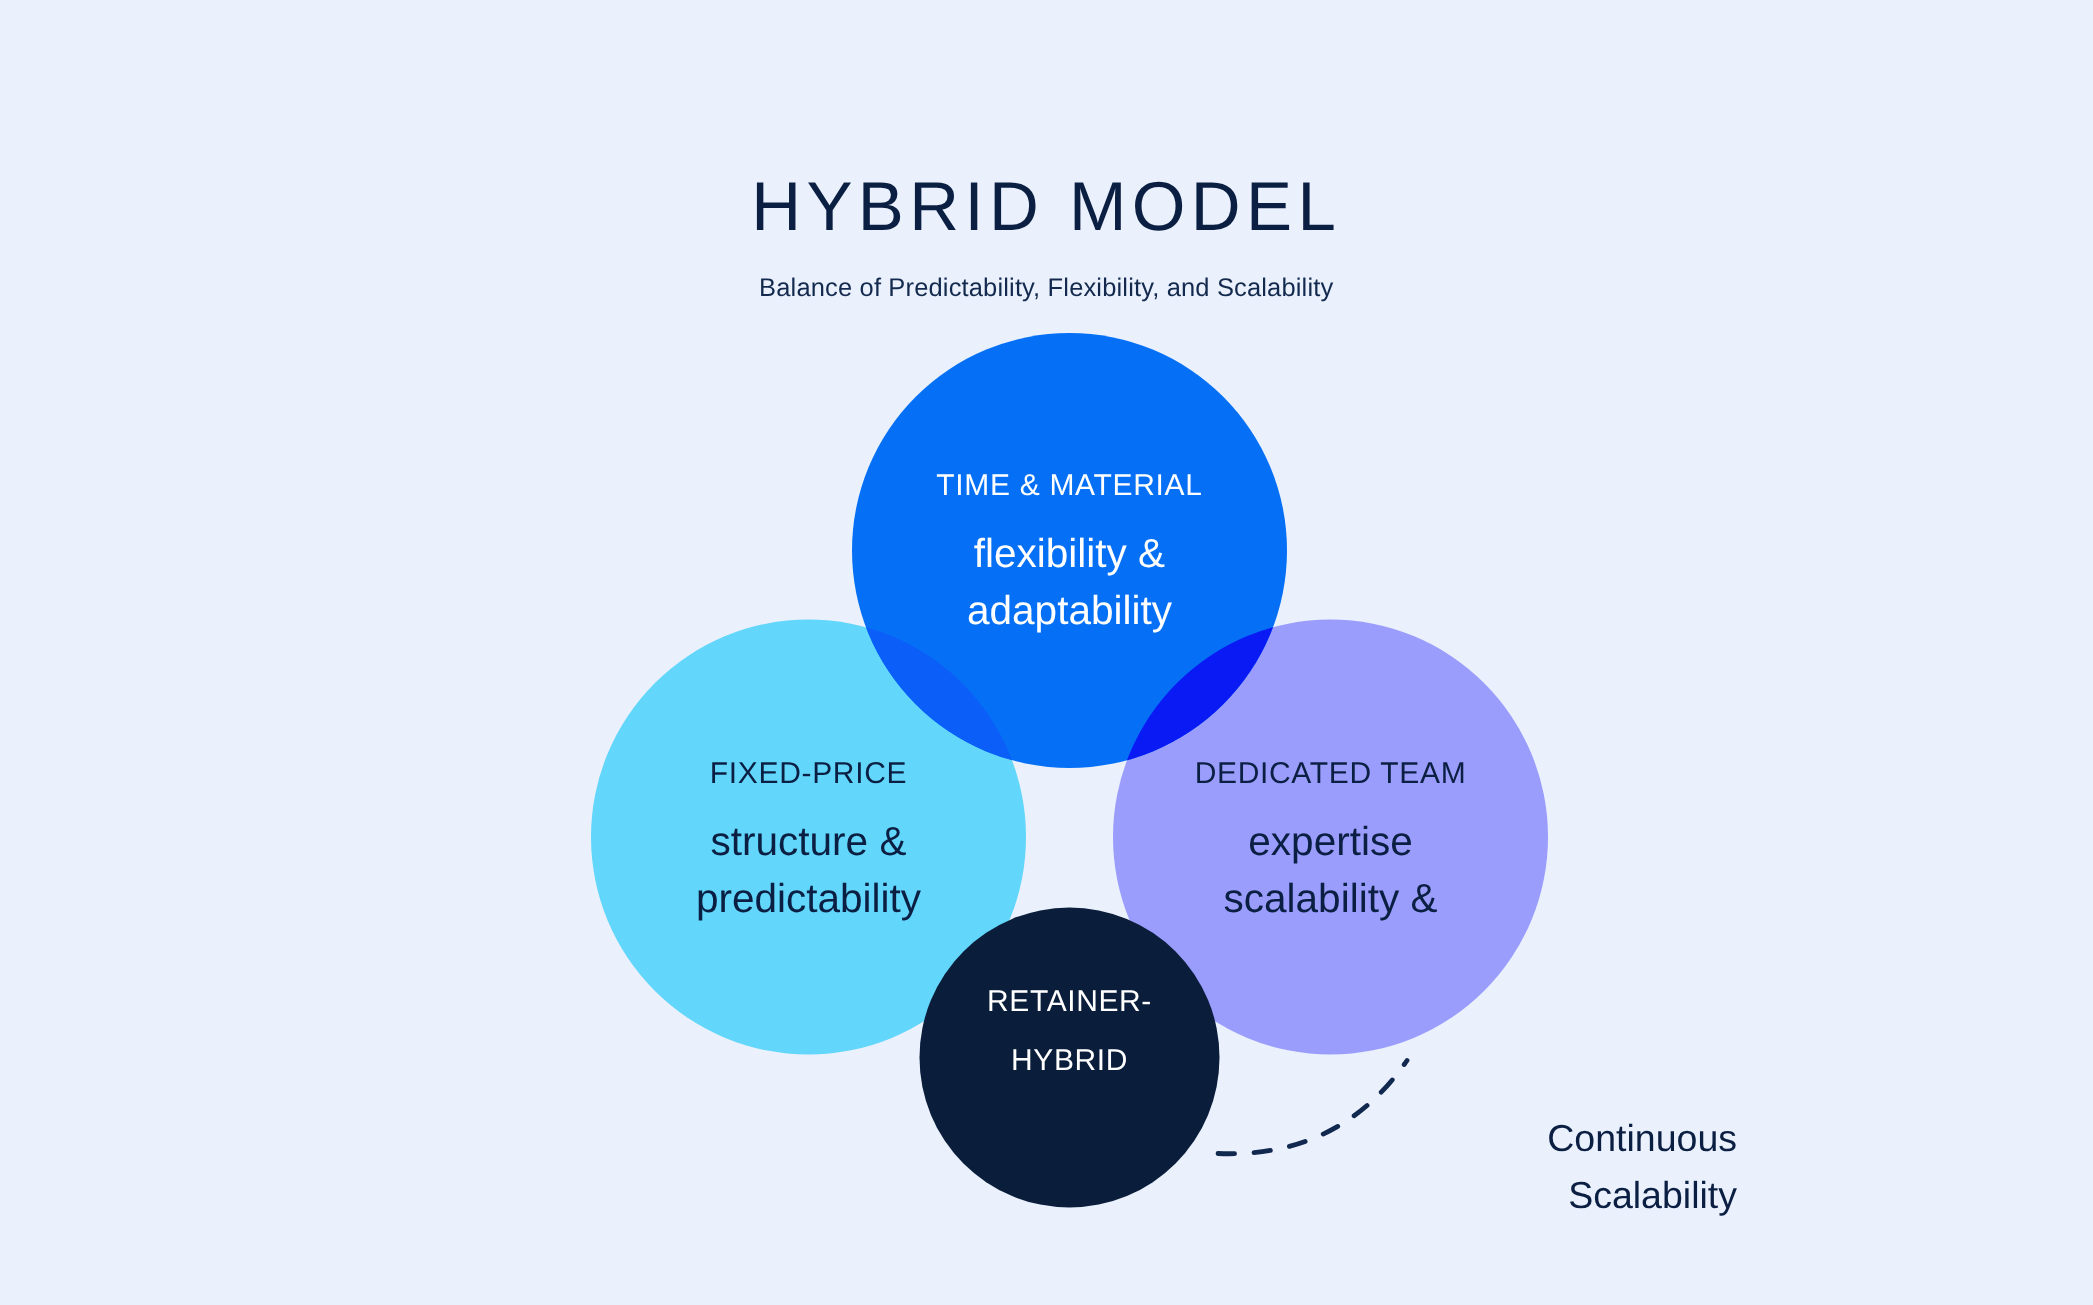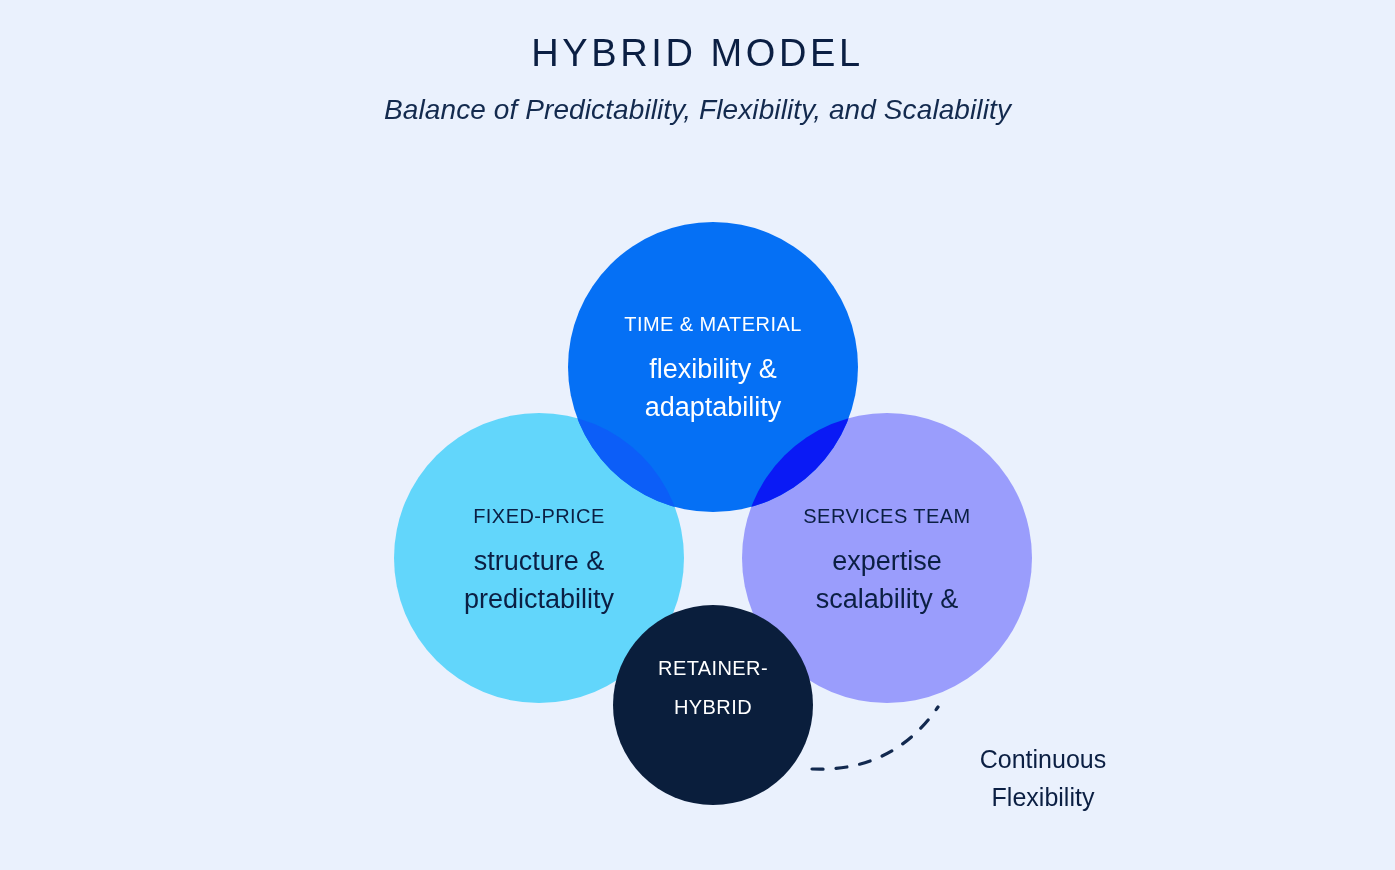--- a/index.html
+++ b/index.html
@@ -22,36 +22,35 @@
   }
   .header {
     position: absolute;
     top: 0;
     left: 0;
     width: 1395px;
     text-align: center;
   }
   .title {
     margin: 0;
-    padding-top: 32px;
-    font-size: 38px;
+    padding-top: 112px;
+    font-size: 46px;
     font-weight: 500;
     letter-spacing: 3.6px;
     color: #0b1f43;
     line-height: 1.12;
   }
   .subtitle {
     margin: 0;
     padding-top: 18px;
-    font-size: 28px;
+    font-size: 17px;
     font-weight: 400;
     color: #132a4e;
     letter-spacing: 0.1px;
     line-height: 1.2;
-    font-style: italic;
   }
   .venn {
     position: absolute;
     top: 0;
     left: 0;
   }
   .circle-label {
     position: absolute;
     text-align: center;
     pointer-events: none;
@@ -99,21 +98,21 @@
     text-align: center;
   }
   .annotation {
     position: absolute;
     left: 928px;
     top: 740px;
     width: 230px;
     font-size: 25px;
     line-height: 1.52;
     color: #0b1f43;
-    text-align: center;
+    text-align: right;
   }
 </style>
 </head>
 <body>
 
 <div class="stage">
 
   <div class="header">
     <h1 class="title">HYBRID MODEL</h1>
     <p class="subtitle">Balance of Predictability, Flexibility, and Scalability</p>
@@ -158,30 +157,30 @@
 
   <div class="circle-label label-tm">
     <div class="cl-head">TIME &amp; MATERIAL</div>
     <div class="cl-body">
       <div>flexibility &amp;</div>
       <div>adaptability</div>
     </div>
   </div>
 
   <div class="circle-label label-dt">
-    <div class="cl-head">SERVICES TEAM</div>
+    <div class="cl-head">DEDICATED TEAM</div>
     <div class="cl-body">
       <div>expertise</div>
       <div>scalability &amp;</div>
     </div>
   </div>
 
   <div class="circle-label label-rb">
     <div class="cl-head">RETAINER-</div>
     <div class="cl-head">HYBRID</div>
   </div>
 
   <div class="annotation">
     <div>Continuous</div>
-    <div>Flexibility</div>
+    <div>Scalability</div>
   </div>
 
 </div>
 
 </body></html>

